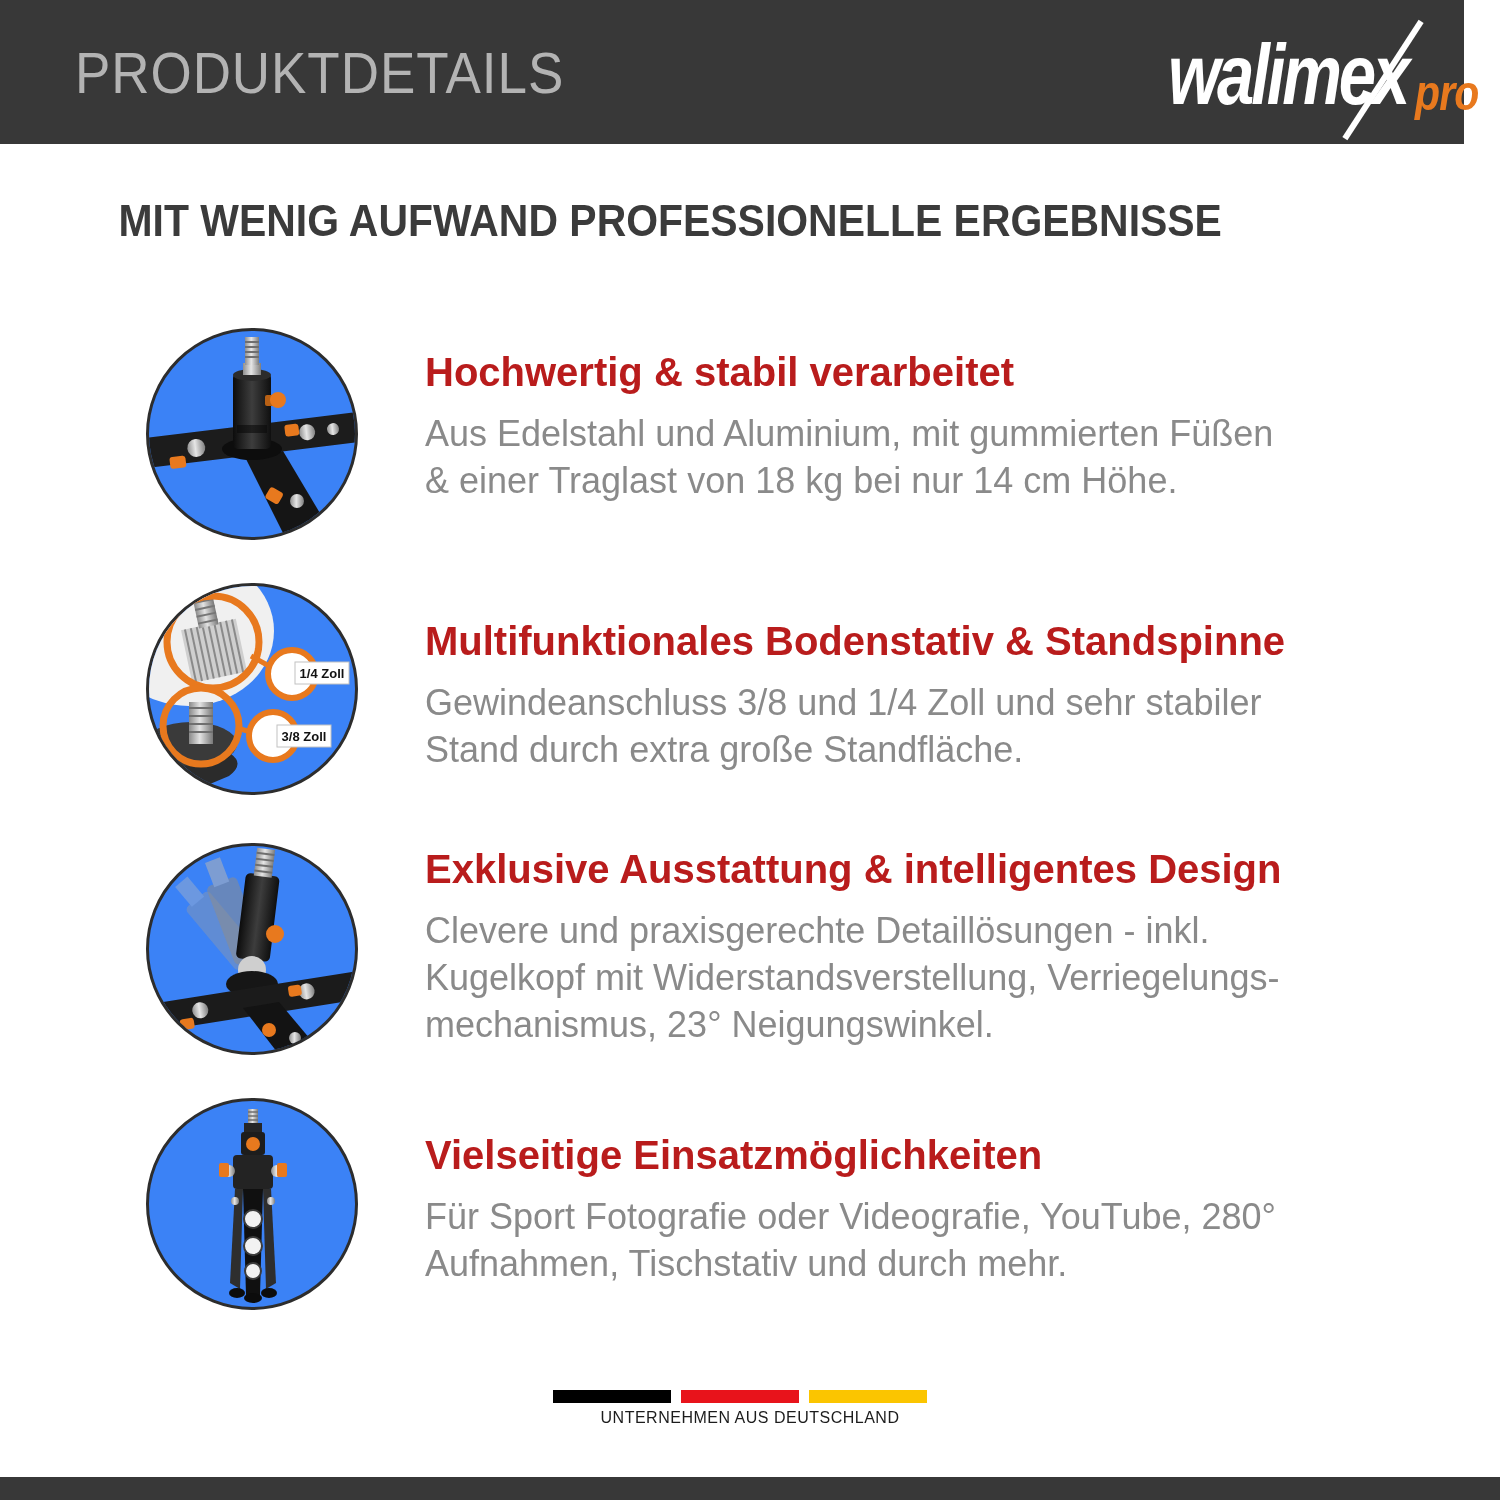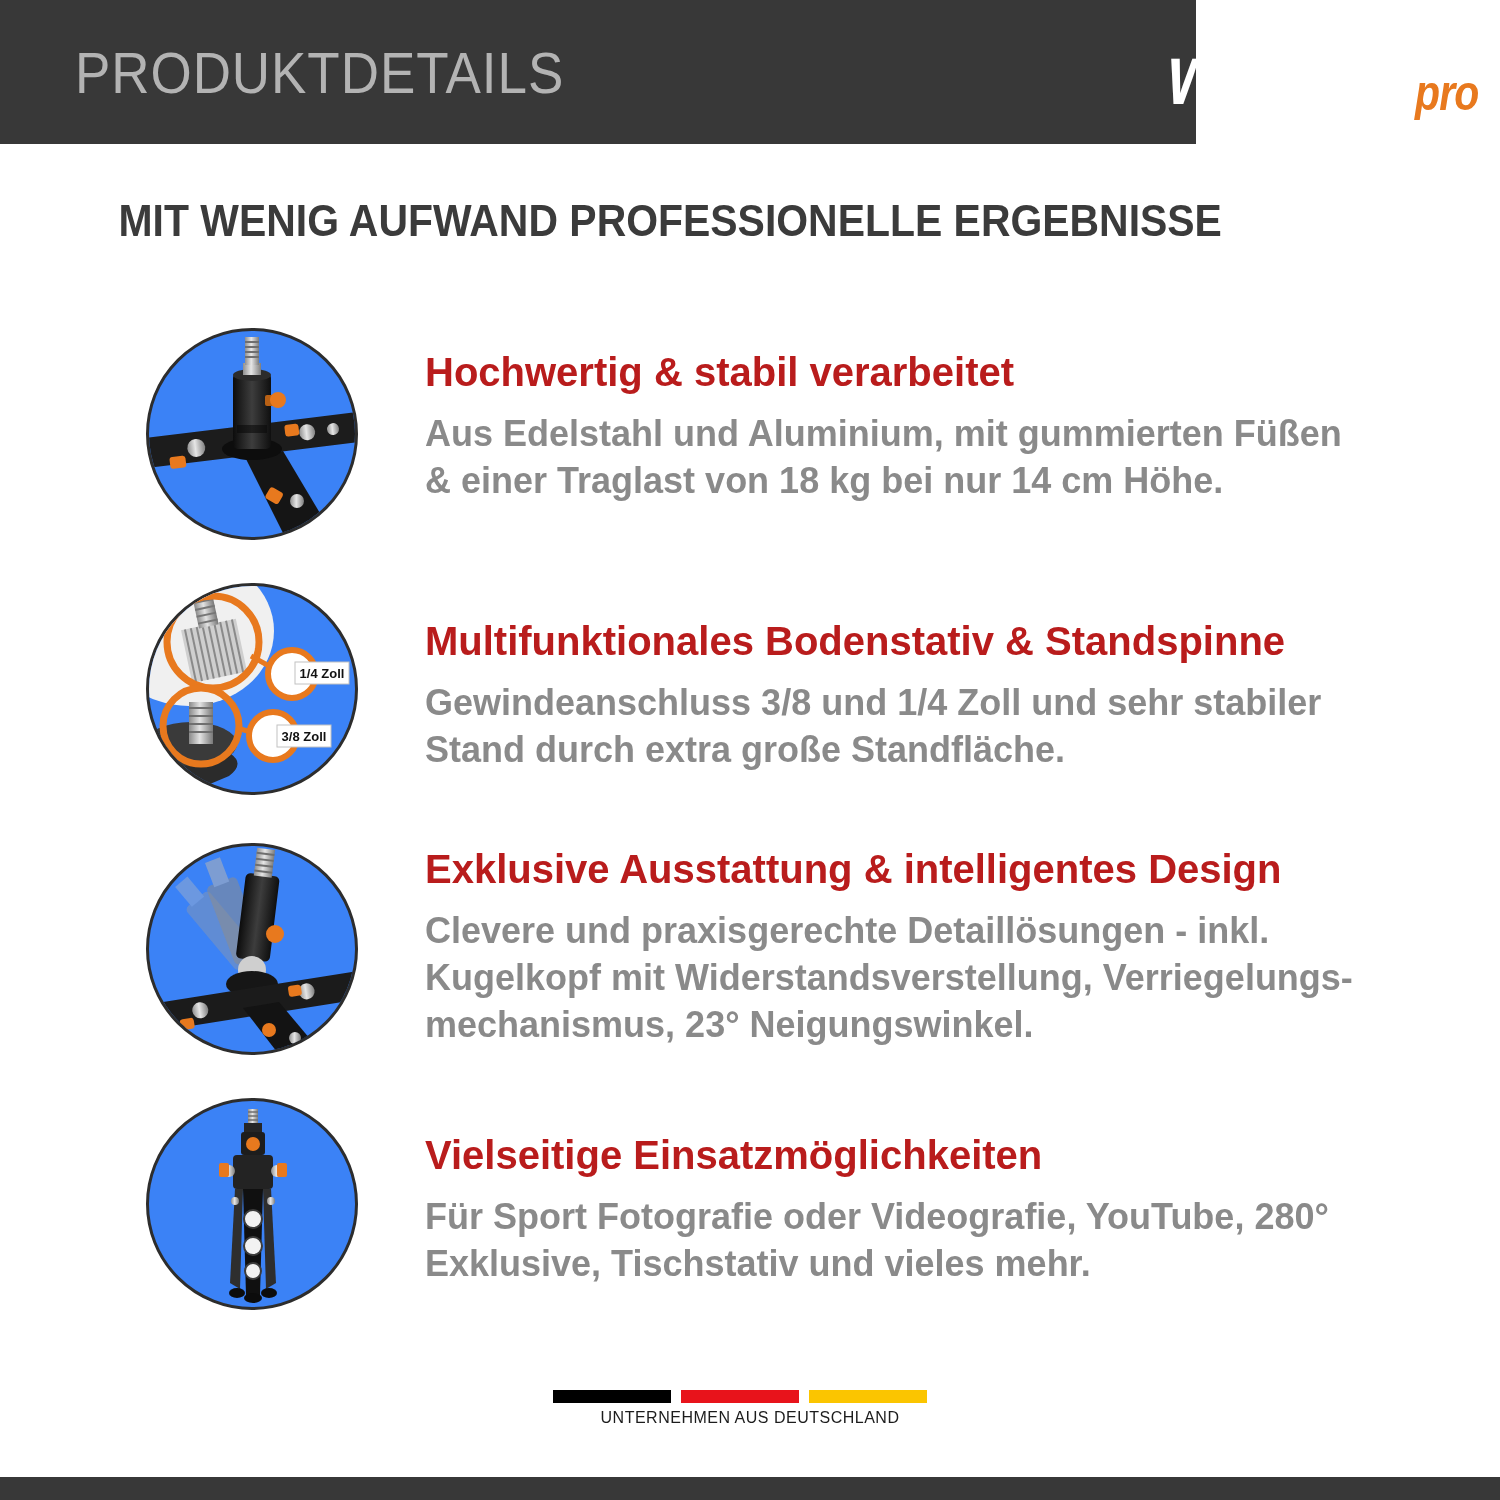--- a/index.html
+++ b/index.html
@@ -2,21 +2,21 @@
 <html><head>
 <meta charset="utf-8">
 <style>
   html,body { margin:0; padding:0; }
   body {
     width:1500px; height:1500px; position:relative; overflow:hidden;
     background:#ffffff;
     font-family:"Liberation Sans", sans-serif;
   }
   
-  .header { position:absolute; left:0; top:0; width:1196px; height:144px; background:#383838; }
+  .header { position:absolute; left:0; top:0; width:1464px; height:144px; background:#383838; }
   .header-title {
     position:absolute; left:75px; top:40px; font-size:57px; font-weight:400;
     color:#b3b3b3; letter-spacing:1px; transform:scaleX(0.93); transform-origin:left center;
     white-space:nowrap;
   }
   .logo { position:absolute; left:1168px; top:24px; width:330px; height:112px; font-style:italic; font-weight:bold; }
   .logo-main {
     position:absolute; left:0; top:0; font-size:86px; line-height:100px; color:#ffffff;
     letter-spacing:-4px; transform:scaleX(0.78); transform-origin:left top; white-space:nowrap;
   }
@@ -37,21 +37,21 @@
   
   .row { position:absolute; left:0; width:1500px; height:262px; }
   .circle {
     position:absolute; left:146px; top:0; width:206px; height:206px;
     border-radius:50%; border:3px solid #2d2d2d; background:#3b82f6; overflow:hidden;
   }
   .circle svg { display:block; width:206px; height:206px; }
   .ftext { position:absolute; left:425px; width:1000px; }
   .ftitle { font-size:40px; font-weight:bold; color:#b91c1c; line-height:48px; white-space:nowrap; }
   .fbody { margin-top:14px; font-size:36px; color:#8a8a8a; line-height:47px; }
-  .fbody div { white-space:nowrap;font-weight:bold; }
+  .fbody div { white-space:nowrap; }
   
   .flag { position:absolute; left:553px; top:1389px; }
   .caption {
     position:absolute; left:0; top:1409px; width:1500px; text-align:center;
     font-size:16px; letter-spacing:0.5px; color:#1c1c1c; white-space:nowrap;
   }
   .bottom-bar { position:absolute; left:0; top:1477px; width:1500px; height:23px; background:#383838; }
   .callout-text { font-family:"Liberation Sans", sans-serif; font-size:13px; font-weight:bold; fill:#111111; }
 </style>
 </head>
@@ -275,21 +275,21 @@
       <circle cx="104" cy="170" r="8" fill="#f2f2f2" stroke="#3c3c3c" stroke-width="2"></circle>
       <ellipse cx="88" cy="192" rx="8" ry="5" fill="#0c0c0c"></ellipse>
       <ellipse cx="104" cy="197" rx="9" ry="5" fill="#0c0c0c"></ellipse>
       <ellipse cx="120" cy="192" rx="8" ry="5" fill="#0c0c0c"></ellipse>
     </svg>
   </div>
   <div class="ftext" style="top:33px">
     <div class="ftitle">Vielseitige Einsatzmöglichkeiten</div>
     <div class="fbody">
       <div>Für Sport Fotografie oder Videografie, YouTube, 280°</div>
-      <div>Exklusive, Tischstativ und vieles mehr.</div>
+      <div>Aufnahmen, Tischstativ und durch mehr.</div>
     </div>
   </div>
 </div>
 
 <div class="flag">
   <svg width="374" height="13" viewBox="0 0 374 13">
     <rect x="0" y="0" width="118" height="13" fill="#000000"></rect>
     <rect x="128" y="0" width="118" height="13" fill="#e8131b"></rect>
     <rect x="256" y="0" width="118" height="13" fill="#fbc500"></rect>
   </svg>

